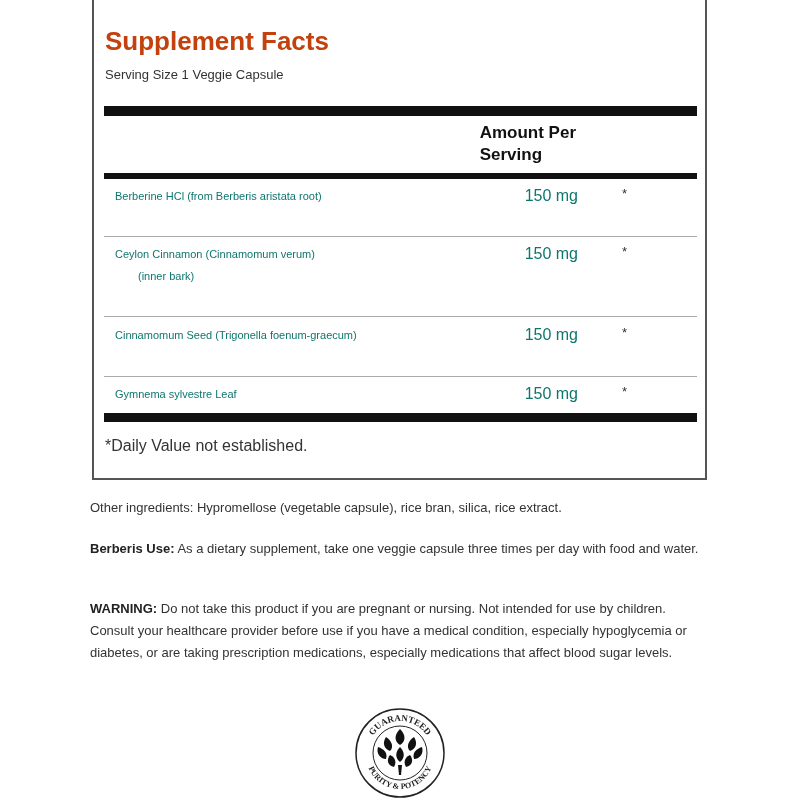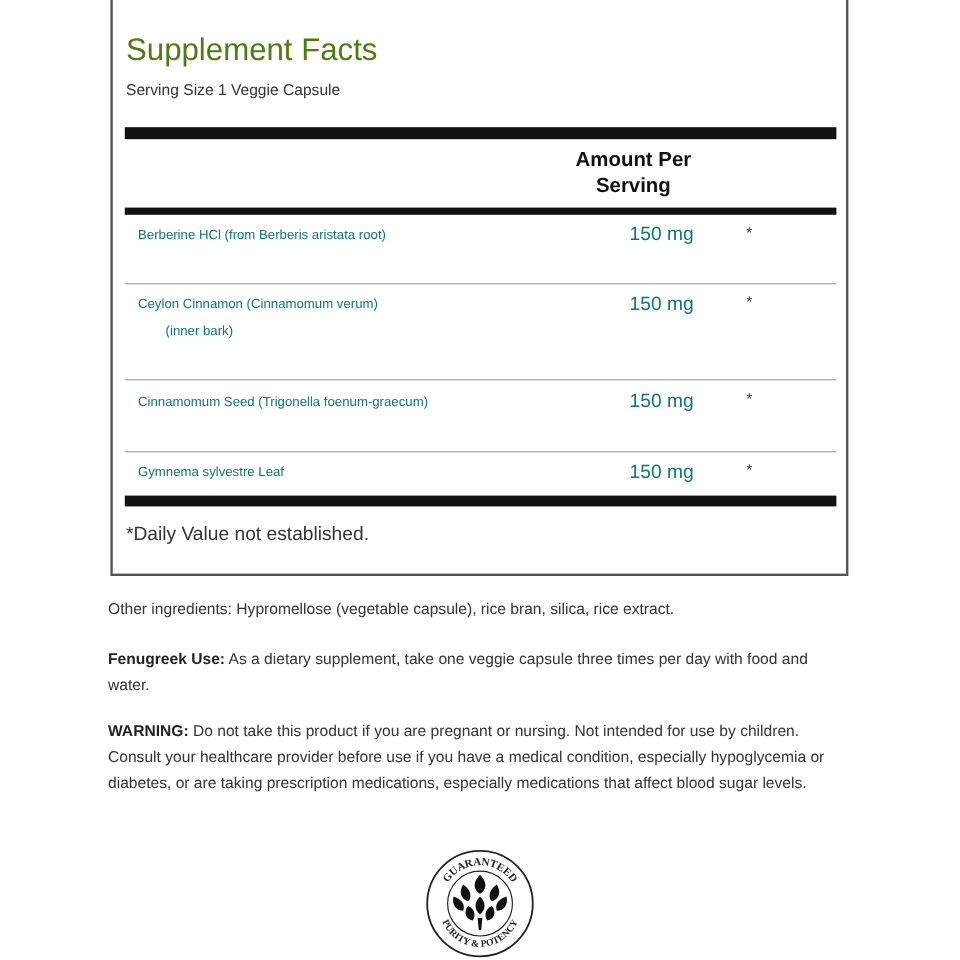--- a/index.html
+++ b/index.html
@@ -1,26 +1,26 @@
 <!DOCTYPE html>
 <html><head>
 <meta charset="utf-8">
 <style>
   html, body { margin: 0; padding: 0; background: #ffffff; }
   body { width: 800px; height: 800px; position: relative; overflow: hidden;
          font-family: "Liberation Sans", sans-serif; color: #222; }
   .facts-box { position: absolute; left: 92px; top: -2px; width: 615px; height: 482px;
                border: 2px solid #555; box-sizing: border-box; background: #fff; }
-  .title { position: absolute; left: 11px; top: 26px; font-size: 26px; font-weight: normal; color: #4d7c0f; margin: 0; }
+  .title { position: absolute; left: 11px; top: 26px; font-size: 26px; font-weight: bold; color: #c2410c; margin: 0; }
   .serving { position: absolute; left: 11px; top: 67px; font-size: 13px; color: #333; }
   .bar { position: absolute; left: 10px; right: 8px; background: #111; }
   .bar.top { top: 106px; height: 10px; }
   .bar.mid { top: 173px; height: 6px; }
   .bar.bottom { top: 413px; height: 9px; }
-  .col-head { position: absolute; font-size: 17px; font-weight: bold; color: #111; text-align: center; line-height: 22px; }
+  .col-head { position: absolute; font-size: 17px; font-weight: bold; color: #111; text-align: left; line-height: 22px; }
   .col-amount { right: 129px; top: 122px; }
   .col-dv { right: 38px; top: 122px; text-align: center; width: 80px; }
   .row { position: absolute; left: 10px; right: 8px; }
   .row .name { position: absolute; left: 11px; top: 0; width: 340px; font-size: 11px; line-height: 22px; color: #0f766e; }
   .row .amt { position: absolute; right: 119px; top: 0; font-size: 16px; line-height: 22px; color: #0f766e; }
   .row .dv { position: absolute; right: 70px; top: 0; font-size: 13px; line-height: 18px; color: #333; }
   .row .sub { display: block; padding-left: 23px; }
   .sep { position: absolute; left: 10px; right: 8px; height: 1px; background: #aaa; }
   .footnote { position: absolute; left: 11px; top: 437px; font-size: 16px; color: #333; }
   .below { position: absolute; left: 90px; width: 620px; font-size: 13px; line-height: 22px; color: #333; }
@@ -72,21 +72,21 @@
     <div class="dv">*</div>
   </div>
 
   <div class="bar bottom"></div>
   <div class="footnote">*Daily Value not established.</div>
 </div>
 
 <div class="below" style="top:497px;">Other ingredients: Hypromellose (vegetable capsule), rice bran, silica, rice extract.</div>
 
 <div class="below" style="top:538px;">
-  <b>Fenugreek Use:</b><span> As a dietary supplement, take one veggie capsule three times per day with food and water.</span>
+  <b>Berberis Use:</b><span> As a dietary supplement, take one veggie capsule three times per day with food and water.</span>
 </div>
 
 <div class="below" style="top:598px;">
   <b>WARNING:</b><span> Do not take this product if you are pregnant or nursing. Not intended for use by children. Consult your healthcare provider before use if you have a medical condition, especially hypoglycemia or diabetes, or are taking prescription medications, especially medications that affect blood sugar levels.</span>
 </div>
 
 <div class="seal">
   <svg width="96" height="96" viewBox="0 0 96 96">
     <defs>
       <path id="arcTop" d="M 16 48 A 32 32 0 0 1 80 48"></path>

